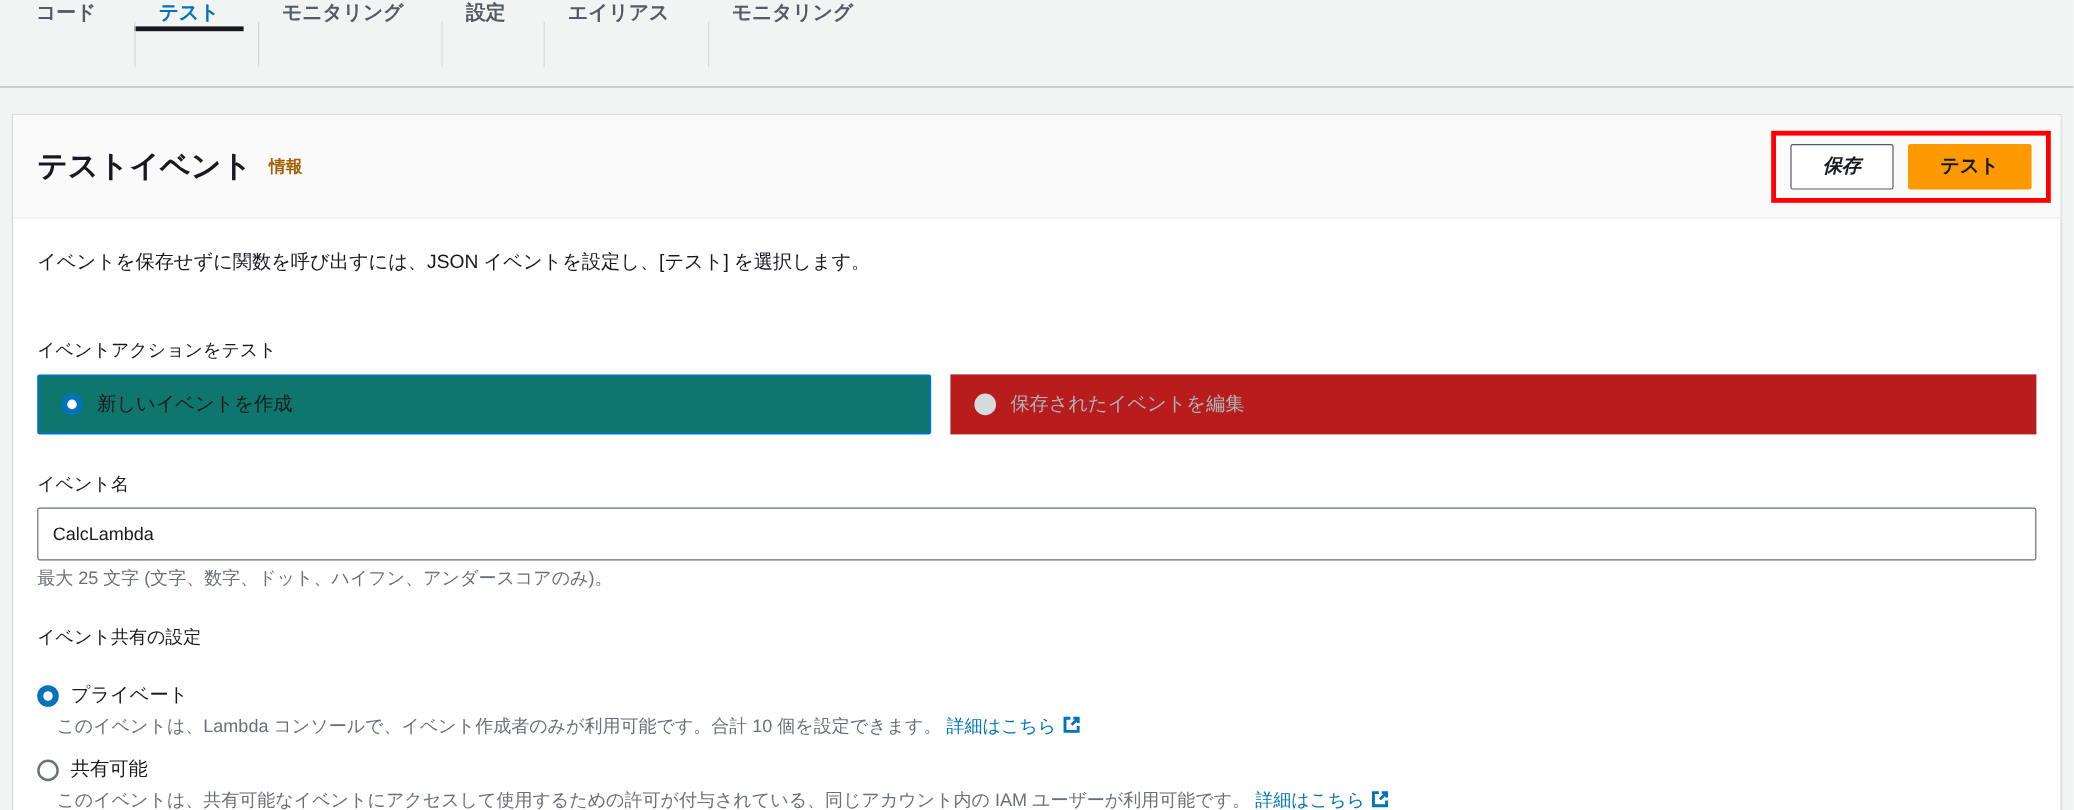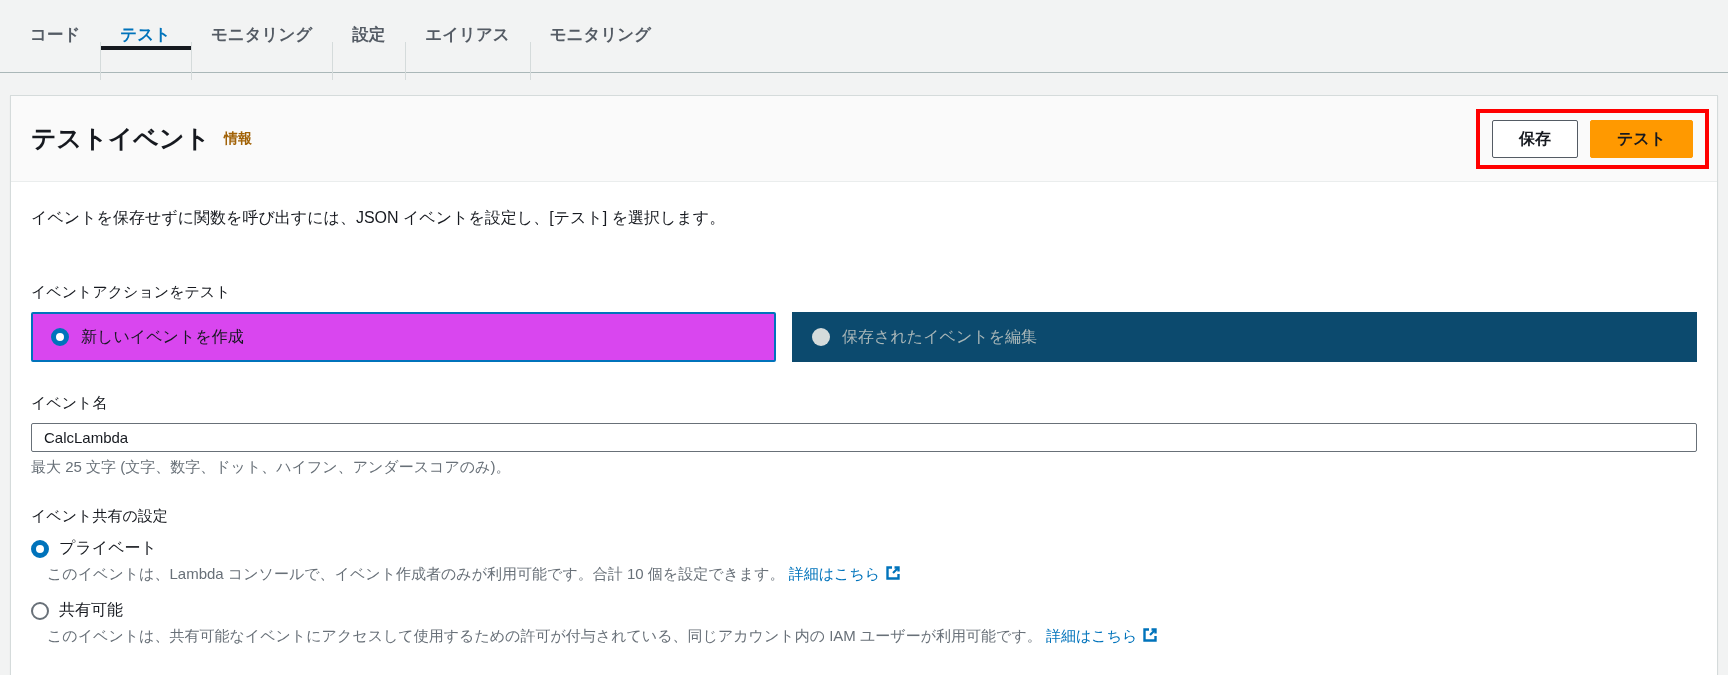--- a/index.html
+++ b/index.html
@@ -7,24 +7,25 @@
     margin: 0;
     font-family: "Liberation Sans", "DejaVu Sans", sans-serif;
     background: #f2f3f3;
     color: #16191f;
   }
   .screen { width: 1728px; height: 675px; overflow: hidden; background: #f2f3f3; }
 
   
   .tabbar {
     display: flex;
-    align-items: center;
+    align-items: flex-start;
     height: 73px;
     border-bottom: 1px solid #aab7b8;
     padding-left: 10px;
+    gap: 12px;
   }
   .tab {
     display: flex;
     align-items: center;
     padding: 0 20px;
     font-size: 16.5px;
     font-weight: 700;
     color: #545b64;
     cursor: pointer;
     position: relative;
@@ -77,67 +78,67 @@
     height: 38px;
     line-height: 36px;
     padding: 0 26px;
     font-size: 16px;
     font-weight: 700;
     border-radius: 2px;
     cursor: pointer;
     white-space: nowrap;
     font-family: inherit;
   }
-  .btn-normal { background: #ffffff; border: 1px solid #545b64; color: #16191f; }
+  .btn-normal { background: #ffffff; border: 1px solid #545b64; color: #16191f; font-style: italic; }
   .btn-primary { background: #ff9900; border: 1px solid #ff9900; color: #16191f; }
 
   
   .panel-body { padding: 26px 20px 30px; }
   .intro { font-size: 16px; margin: 0 0 54px; }
   .field-label { font-size: 15px; margin: 0 0 10px; }
 
   .tiles { display: flex; gap: 16px; margin-bottom: 32px; }
   .tile {
     height: 50px;
     display: flex;
     align-items: center;
     gap: 12px;
     padding: 0 18px;
     font-size: 16px;
     cursor: pointer;
   }
-  .tile-selected { flex: 0 0 745px; background: #d946ef; border: 2px solid #0073bb; border-radius: 2px; }
-  .tile-disabled { flex: 1; background: #0c4a6e; border: 2px solid transparent; color: #aab7b8; cursor: default; }
+  .tile-selected { flex: 0 0 745px; background: #0f766e; border: 2px solid #0073bb; border-radius: 2px; }
+  .tile-disabled { flex: 1; background: #b91c1c; border: 2px solid transparent; color: #aab7b8; cursor: default; }
 
   .radio { width: 18px; height: 18px; border-radius: 50%; flex: 0 0 auto; }
   .radio-selected { border: 5px solid #0073bb; background: #ffffff; }
   .radio-unselected { border: 2px solid #687078; background: #ffffff; }
   .radio-disabled { background: #d5dbdb; }
 
   .name-input {
     display: block;
     width: 100%;
-    height: 29px;
+    height: 44px;
     border: 1px solid #687078;
     border-radius: 2px;
     padding: 0 12px;
     font-size: 15px;
     color: #16191f;
     font-family: inherit;
     background: #ffffff;
   }
   .help-text { font-size: 15px; color: #687078; margin-top: 6px; }
 
   .sharing { margin-top: 30px; }
   .option-row {
     display: flex;
     align-items: center;
     gap: 10px;
     font-size: 16px;
-    margin-top: 12px;
+    margin-top: 28px;
     cursor: pointer;
   }
   .option-desc {
     margin: 6px 0 0 16px;
     font-size: 15px;
     color: #687078;
   }
   .doc-link { color: #0073bb; text-decoration: none; cursor: pointer; white-space: nowrap; }
   .ext-icon { vertical-align: -2px; margin-left: 5px; }
 </style>

